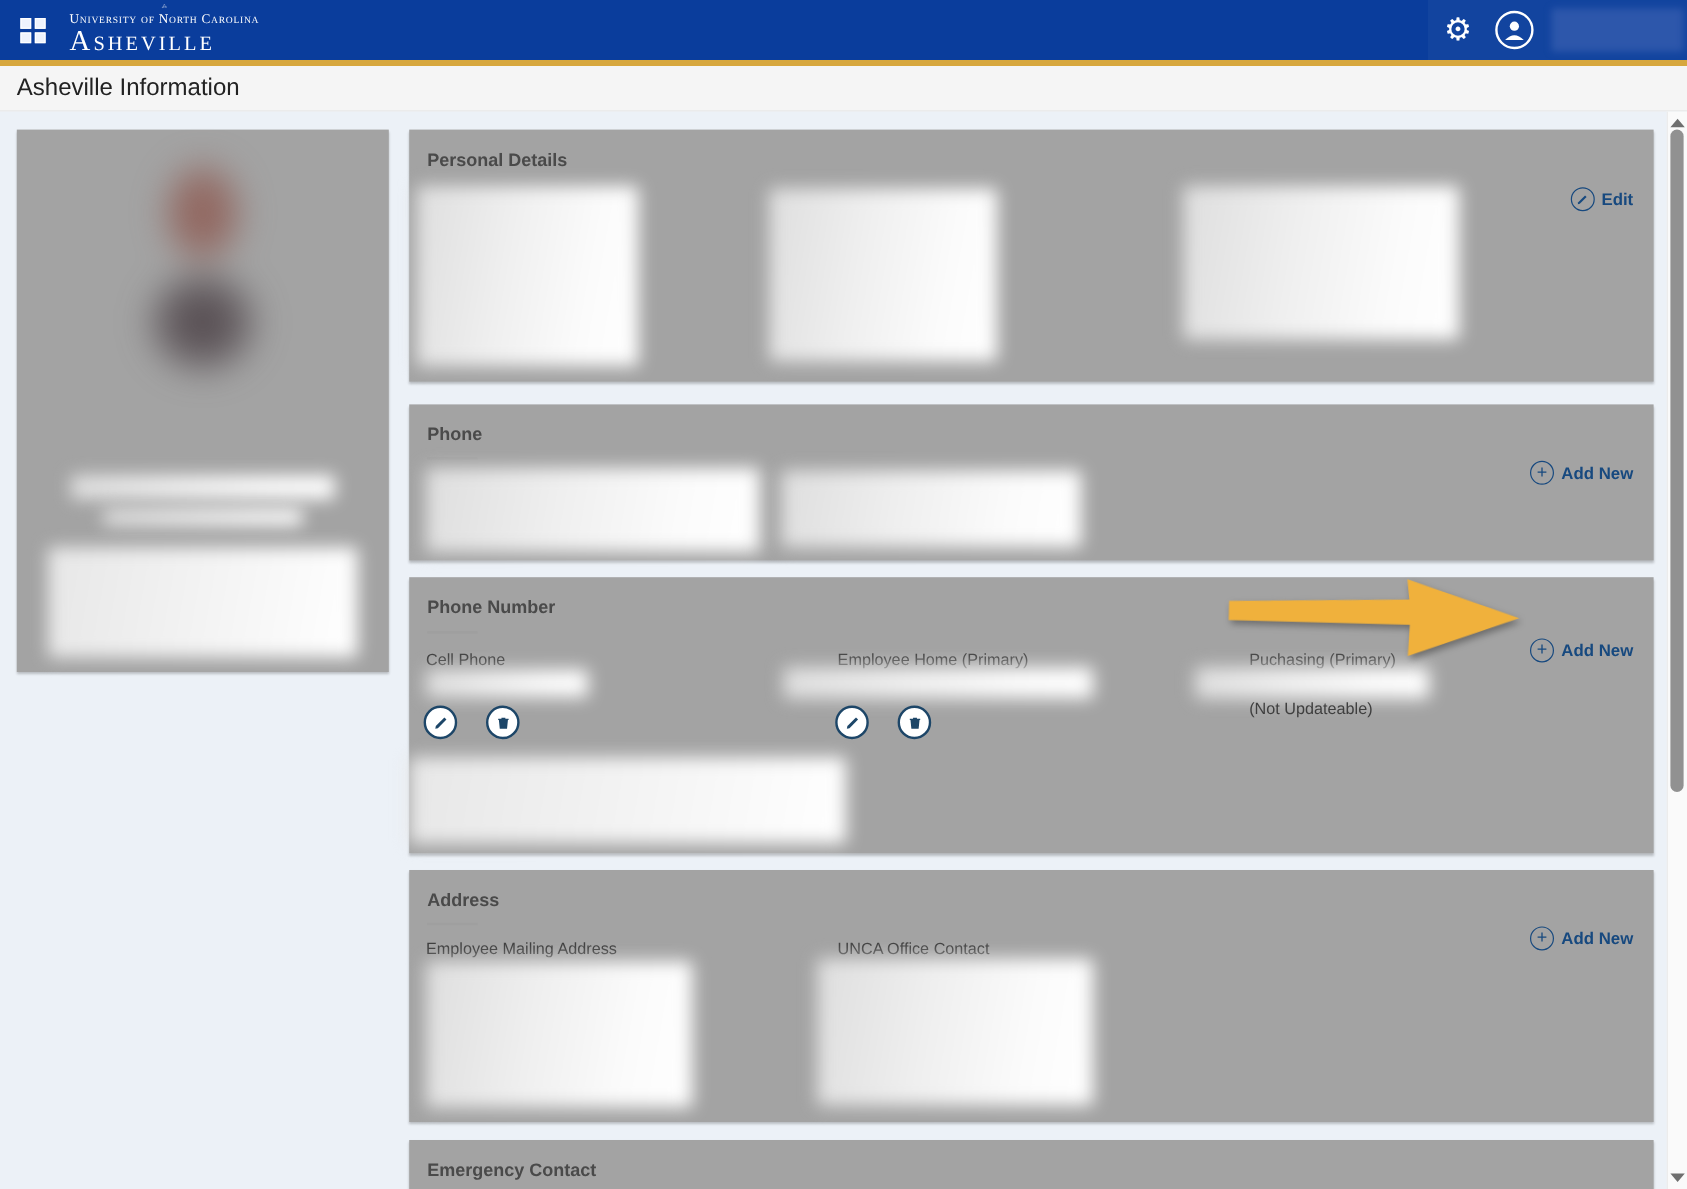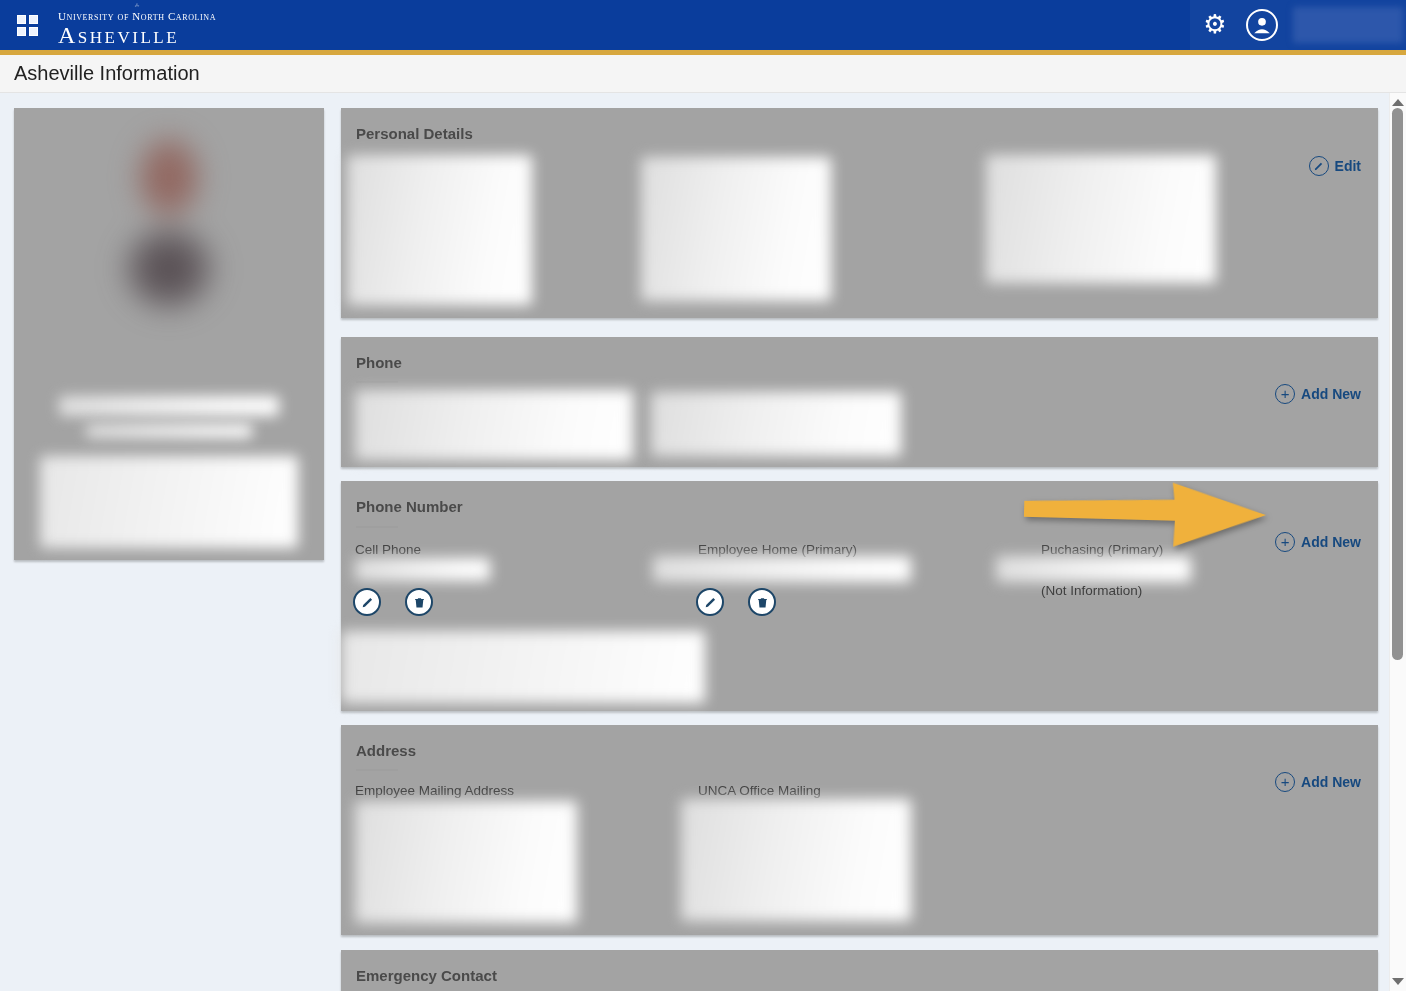--- a/index.html
+++ b/index.html
@@ -181,36 +181,36 @@
       <svg width="13" height="13" viewBox="0 0 12 12">
           <path d="M1.6 10.4 L3.6 10 L10.2 3.4 L8.6 1.8 L2 8.4 Z" fill="#1d4668"></path>
         </svg>
     </div>
     <div class="icon-btn" style="left:407px; top:107px;">
       <svg width="13" height="13" viewBox="0 0 12 12">
           <path d="M2.5 3.5 h7 l-0.7 7 h-5.6 Z M4.5 2 h3 v1 h-3 Z M2 2.8 h8 v0.9 h-8 Z" fill="#1d4668"></path>
         </svg>
     </div>
 
-    <div class="field-label" style="left:700px; top:102px;">(Not Information)</div>
+    <div class="field-label" style="left:700px; top:102px;">(Not Updateable)</div>
 
     <div class="blur blur-soft" style="left:0px; top:150px; width:364px; height:72px;"></div>
   </div>
 
   <div class="card" style="left:341px; top:725px; width:1037px; height:210px;">
     <div class="card-title">Address</div>
     <div class="divider" style="top:44px;"></div>
     <div class="action-btn" style="right:17px; top:15px;">
       <span class="ring">
           <span class="plus">+</span>
         </span>
       <span>Add New</span>
     </div>
     <div class="field-label" style="left:14px; top:58px;">Employee Mailing Address</div>
-    <div class="field-label" style="left:357px; top:58px;">UNCA Office Mailing</div>
+    <div class="field-label" style="left:357px; top:58px;">UNCA Office Contact</div>
     <div class="blur" style="left:14px; top:76px; width:222px; height:122px;"></div>
     <div class="blur" style="left:340px; top:74px; width:230px; height:122px;"></div>
   </div>
 
   <div class="card" style="left:341px; top:950px; width:1037px; height:41px; overflow:hidden;">
     <div class="card-title">Emergency Contact</div>
     <div class="action-btn" style="right:17px; top:17px;">
       <span class="ring">
           <span class="plus">+</span>
         </span>

